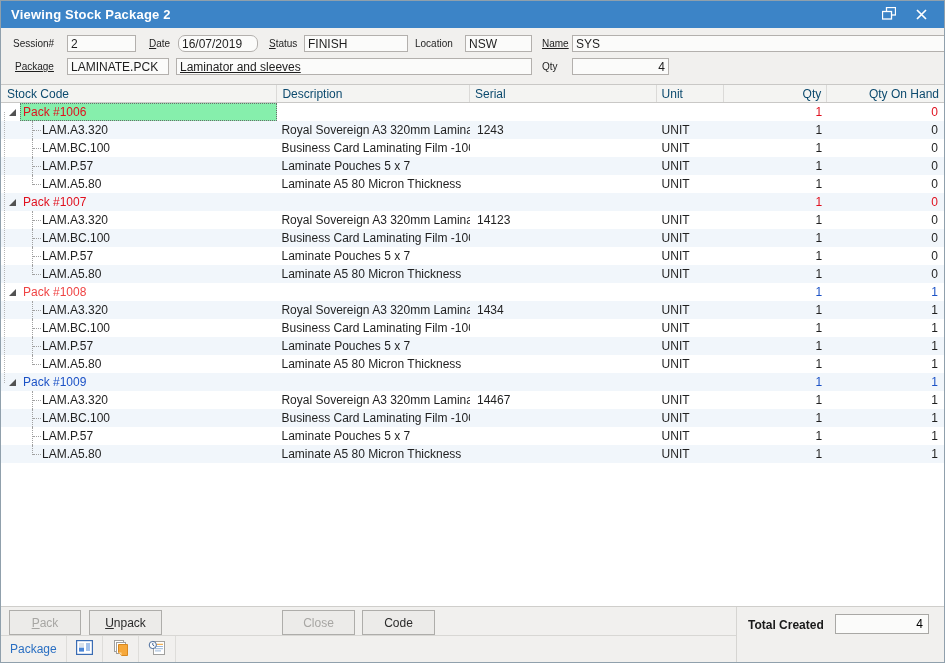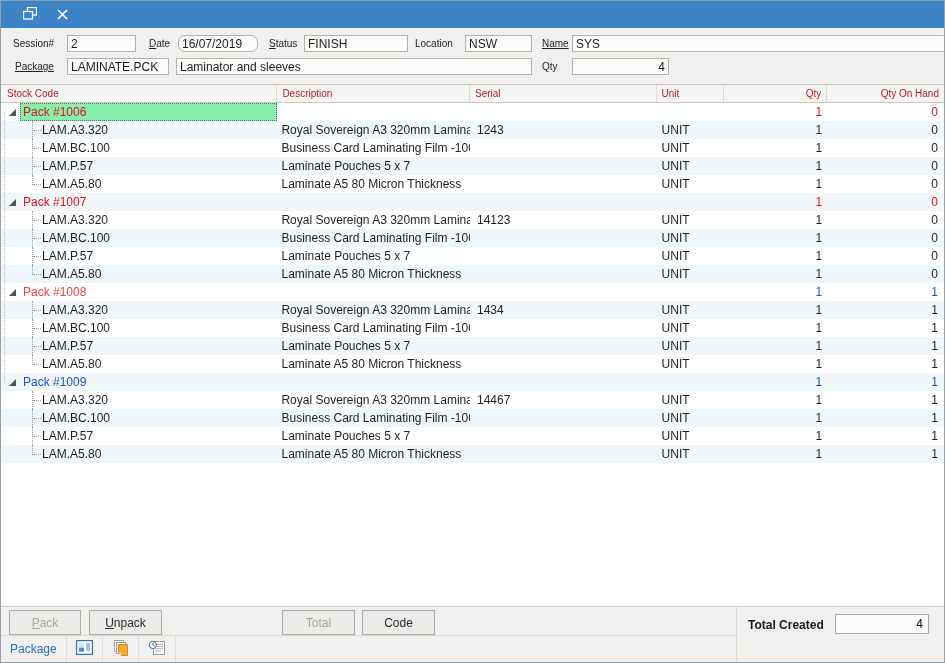--- a/index.html
+++ b/index.html
@@ -23,21 +23,21 @@
   .flb.link{ text-decoration:underline; }
   .fld{ position:absolute; height:17px; background:#fbfbfa; border:1px solid #b3b0ad;
     font-size:12px; color:#1e1e1e; padding:0 3px; font-family:"Liberation Sans",sans-serif; }
   .fld.r{ text-align:right; }
   .row1{ top:7px; } .row2{ top:30px; }
   
   .grid{ flex:1 1 auto; display:flex; flex-direction:column; background:#fff; overflow:hidden;
     border-top:1px solid #c9c8c6;}
   .ghead{ display:flex; height:18px; background:#f4f4f2; border-bottom:1px solid #c9c8c6;
     flex:0 0 auto; }
-  .ghead .hcell{ font-size:10px; color:#b91c1c; display:flex; align-items:center;
+  .ghead .hcell{ font-size:12px; color:#0c4a6e; display:flex; align-items:center;
     padding:0 5px; border-right:1px solid #dbdad8; white-space:nowrap; overflow:hidden; }
   .ghead .hcell.r{ justify-content:flex-end; }
   .gbody{ flex:1 1 auto; position:relative; overflow:hidden; }
   .grow{ display:flex; height:18px; position:relative; font-size:12px; color:#1f1f1f; }
   .grow.alt{ background:#f1f6fb; }
   .cell{ height:18px; display:flex; align-items:center; padding:0 4px;
     white-space:nowrap; overflow:hidden; }
   .c-code{ width:277px; padding:0; }
   .c-desc{ width:193px; }
   .c-serial{ width:187px; padding-left:7px; }
@@ -73,20 +73,21 @@
     background:#fbfbfa; border:1px solid #a9a8a5; font-size:12px; text-align:right;
     padding:0 5px; font-family:"Liberation Sans",sans-serif; }
   u{ text-decoration:underline; }
 </style>
 </head>
 <body>
 
 <div class="window">
 
   <div class="titlebar">
+    <div class="title">Viewing Stock Package 2</div>
     <div class="tb-btn">
       <span>
         <svg width="14" height="13" viewBox="0 0 14 13">
           <rect x="4.5" y="0.5" width="9" height="7.5" fill="none" stroke="#ffffff" stroke-width="1.3"></rect>
           <rect x="0.5" y="4.5" width="9" height="7.5" fill="#3c84c7" stroke="#ffffff" stroke-width="1.3"></rect>
         </svg>
       </span>
     </div>
     <div class="tb-btn">
       <span>
@@ -104,21 +105,21 @@
     <input class="fld row1" style="left: 177px; width: 80px; border-radius: 7px;" readonly="" value="16/07/2019">
     <div class="flb row1" style="left:268px"><u>S</u>tatus</div>
     <input class="fld row1" style="left: 303px; width: 104px;" readonly="" value="FINISH">
     <div class="flb row1" style="left:414px">Location</div>
     <input class="fld row1" style="left: 464px; width: 67px;" readonly="" value="NSW">
     <div class="flb link row1" style="left:541px">Name</div>
     <input class="fld row1" style="left: 571px; width: 382px;" readonly="" value="SYS">
 
     <div class="flb link row2" style="left:14px">Package</div>
     <input class="fld row2" style="left: 66px; width: 102px;" readonly="" value="LAMINATE.PCK">
-    <input class="fld row2" style="left: 175px; width: 356px;" readonly="" value="Laminator and sleeves">
+    <input class="fld row2" style="left: 175px; width: 356px; text-decoration: underline;" readonly="" value="Laminator and sleeves">
     <div class="flb row2" style="left:541px">Qty</div>
     <input class="fld r row2" style="left: 571px; width: 97px;" readonly="" value="4">
   </div>
 
   <div class="grid">
     <div class="ghead">
       <div class="hcell c-code" style="padding-left:6px">Stock Code</div>
       <div class="hcell c-desc">Description</div>
       <div class="hcell c-serial">Serial</div>
       <div class="hcell c-unit">Unit</div>
@@ -332,21 +333,21 @@
         </div>
         <div class="rootline"></div>
       </div>
   </div>
 
   <div class="footer">
     <div class="footer-left">
       <div class="btnrow">
         <button class="btn disabled" style="left:8px;width:72px"><u>P</u>ack</button>
         <button class="btn" style="left:88px;width:73px"><u>U</u>npack</button>
-        <button class="btn disabled" style="left:281px;width:73px">Total</button>
+        <button class="btn disabled" style="left:281px;width:73px">Close</button>
         <button class="btn" style="left:361px;width:73px">Code</button>
       </div>
       <div class="tabrow">
         <div class="tab active">
           <span>Package</span>
         </div>
         <div class="tab">
           <span>
             <svg width="17" height="15" viewBox="0 0 17 15">
               <rect x="0.5" y="0.5" width="16" height="14" fill="#ffffff" stroke="#3a6cb3" stroke-width="1.4"></rect>

